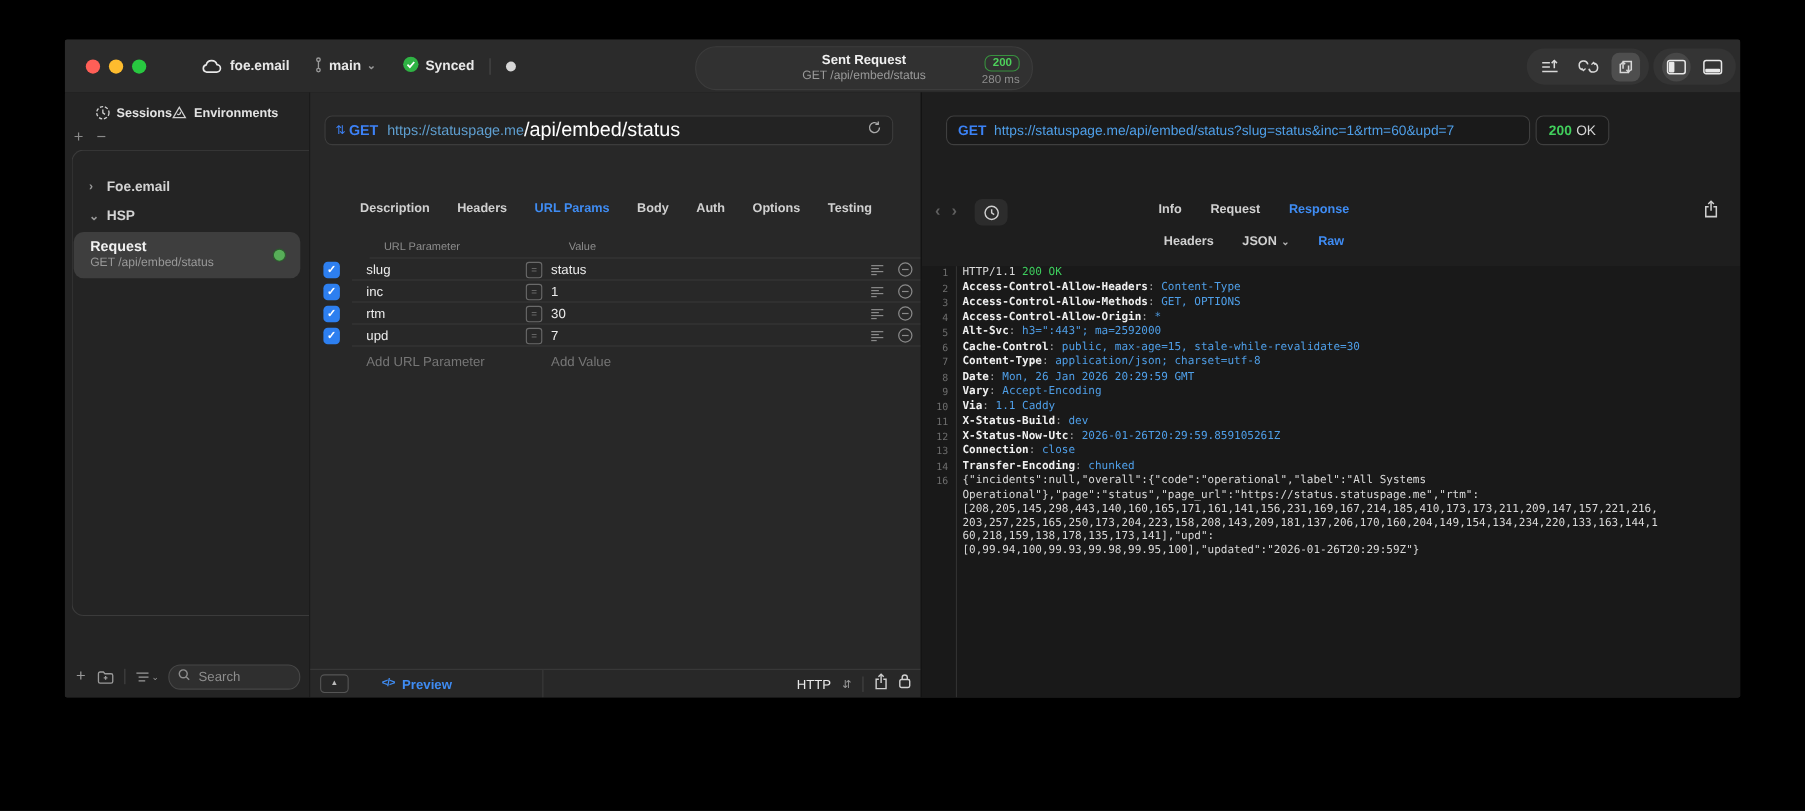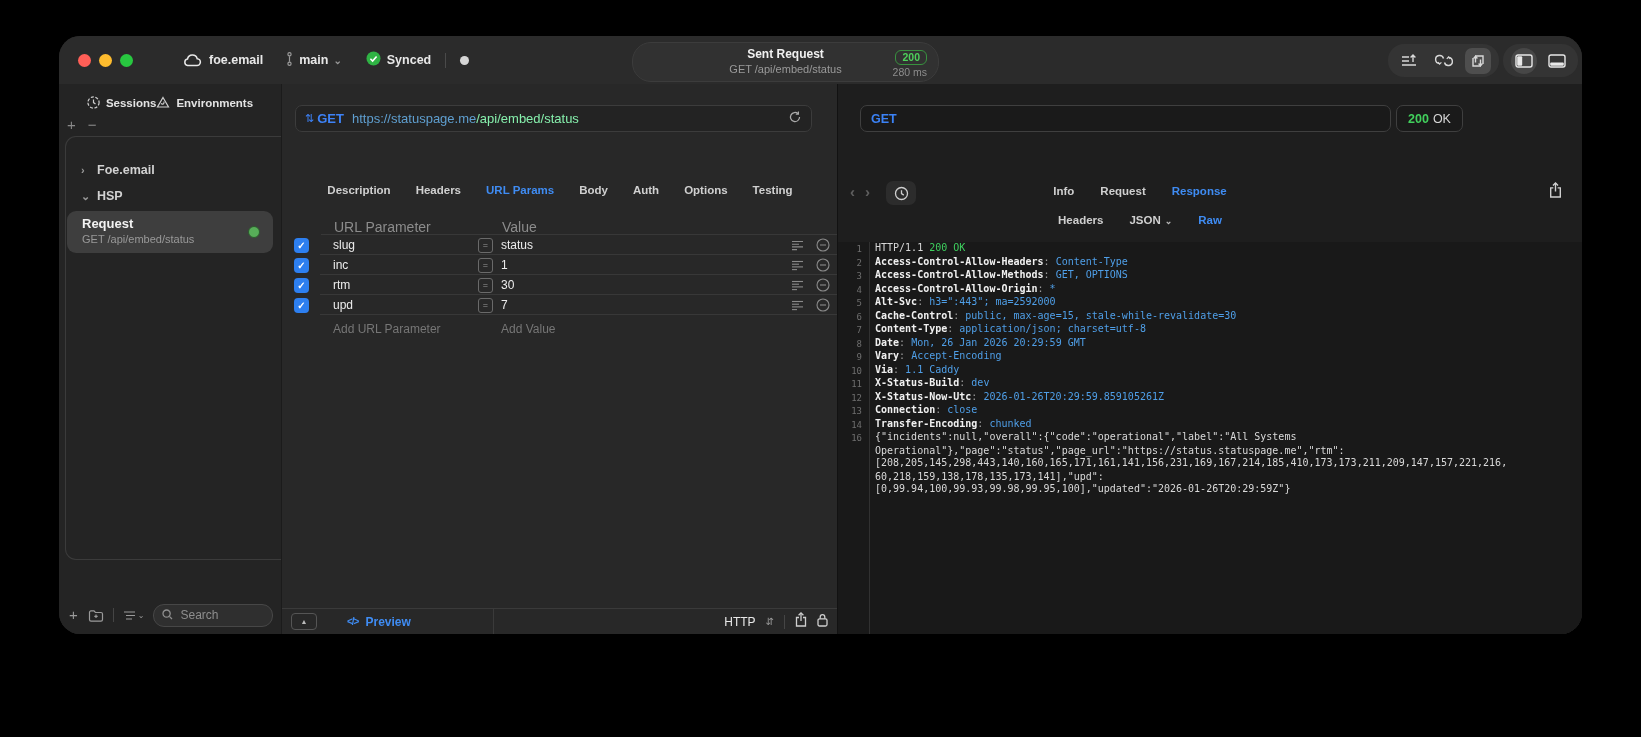--- a/index.html
+++ b/index.html
@@ -1,17 +1,17 @@
 <!DOCTYPE html>
 <html><head>
 <meta charset="utf-8">
 <style>
   html,body{margin:0;padding:0;}
   body{width:1641px;height:737px;background:#000;font-family:"Liberation Sans",sans-serif;overflow:hidden;position:relative;color:#ddd;}
-  .window{position:absolute;left:59px;top:36px;width:1523px;height:598px;background:#282828;border-radius:21px;overflow:hidden;box-shadow:0 25px 70px rgba(0,0,0,.8);}
+  .window{position:absolute;left:59px;top:36px;width:1523px;height:598px;background:#282828;border-radius:2px;overflow:hidden;box-shadow:0 25px 70px rgba(0,0,0,.8);}
   
   .titlebar{position:absolute;top:0;left:0;right:0;height:48px;background:#2b2b2b;border-bottom:1px solid #1d1d1d;display:flex;align-items:center;}
   .lights{display:flex;gap:8px;margin-left:19px;}
   .tl{width:13px;height:13px;border-radius:50%;}
   .tl.r{background:#ff5f57}.tl.y{background:#febc2e}.tl.g{background:#28c840}
   .proj{display:flex;align-items:center;margin-left:50px;gap:7px;font-size:12.5px;font-weight:700;color:#e8e8e8;}
   .proj svg{display:block}
   .branch{display:flex;align-items:center;gap:5px;margin-left:22px;font-size:12.5px;font-weight:700;color:#e8e8e8;}
   .chev{color:#9a9a9a;font-size:10px;}
   .synced{display:flex;align-items:center;gap:6px;margin-left:24px;font-size:12.5px;font-weight:700;color:#e8e8e8;}
@@ -51,26 +51,26 @@
   .sb-footer .fsep{width:1px;height:14px;background:#454545;margin:0 9px;}
   .searchpill{display:flex;align-items:center;gap:5px;background:#2f2f2f;border:1px solid #474747;border-radius:11px;height:21px;flex:1;margin-left:9px;padding:0 8px;}
   .searchpill input{background:transparent;border:none;outline:none;color:#e0e0e0;font-size:12px;width:100%;font-family:"Liberation Sans",sans-serif;}
   .searchpill input::placeholder{color:#8e8e8e;}
   .plus{font-size:15px;line-height:10px;}
   
   .urlbar{position:absolute;left:13px;top:21px;width:517px;height:27px;background:#232323;border:1px solid #3c3c3c;border-radius:7px;display:flex;align-items:center;box-sizing:border-box;padding:0 9px;}
   .stepper{color:#3d82f7;font-size:11px;margin-right:3px;}
   .method{color:#3d82f7;font-weight:700;font-size:13px;margin-right:8px;}
   .uhost{color:#5f9fd0;font-size:13px;}
-  .upath{color:#86efac;font-size:13px;}
+  .upath{color:#ffffff;font-size:18px;}
   .refresh{margin-left:auto;color:#aaa;}
   .mtabs{position:absolute;top:100px;left:0;right:0;display:flex;justify-content:center;gap:25px;align-items:center;}
   .tab{font-size:11.5px;font-weight:700;color:#d0d0d0;}
   .tab.active{color:#3f8cf3;}
-  .ptable-head{position:absolute;top:135px;left:1px;right:0;height:16px;font-size:14px;color:#8c8c8c;}
+  .ptable-head{position:absolute;top:135px;left:16px;right:0;height:16px;font-size:10px;color:#8c8c8c;}
   .ptable-head span.h1{position:absolute;left:51px;}
   .ptable-head span.h2{position:absolute;left:219px;}
   .rowline::after{content:'';position:absolute;left:38px;right:0;bottom:0;height:1px;background:#383838;}
   .prow{position:absolute;left:0;right:0;height:20px;display:flex;align-items:center;}
   .pcheck{position:absolute;left:12px;width:15px;height:15px;border-radius:4px;background:#2d7ff0;color:#fff;font-size:10px;font-weight:700;display:flex;align-items:center;justify-content:center;}
   .pname{position:absolute;left:51px;font-size:12px;color:#ececec;}
   .peq{position:absolute;left:196px;width:13px;height:13px;border:1px solid #6a6a6a;border-radius:3px;color:#9a9a9a;font-size:9px;display:flex;align-items:center;justify-content:center;}
   .pval{position:absolute;left:219px;font-size:12px;color:#ececec;}
   .pdrag{position:absolute;right:34px;color:#8a8a8a;display:flex;}
   .pminus{position:absolute;right:8px;color:#8a8a8a;display:flex;}
@@ -409,20 +409,21 @@
               <rect x="1" y="5.8" width="9" height="7.2" rx="1.5" fill="none" stroke="currentColor" stroke-width="1.3"></rect>
               <path d="M3.2 5.8V3.9a2.3 2.3 0 0 1 4.6 0v1.9" fill="none" stroke="currentColor" stroke-width="1.3"></path>
             </svg></span>
       </div>
     </div>
   </div>
 
   <div class="right">
     <div class="rurl">
       <span class="rmethod">GET</span>
+      <span class="rlink">https://statuspage.me/api/embed/status?slug=status&amp;inc=1&amp;rtm=60&amp;upd=7</span>
     </div>
     <div class="rstatusbox">
       <span class="rcode">200</span>
       <span class="rok">OK</span>
     </div>
 
     <div class="rtoolbar">
       <div class="navchev">
         <span>‹</span>
         <span>›</span>
@@ -462,19 +463,19 @@
         <div class="cline"><span class="ln">8</span><span class="c-name">Date</span><span class="c-dim">: </span><span class="c-val">Mon, 26 Jan 2026 20:29:59 GMT</span></div>
         <div class="cline"><span class="ln">9</span><span class="c-name">Vary</span><span class="c-dim">: </span><span class="c-val">Accept-Encoding</span></div>
         <div class="cline"><span class="ln">10</span><span class="c-name">Via</span><span class="c-dim">: </span><span class="c-val">1.1 Caddy</span></div>
         <div class="cline"><span class="ln">11</span><span class="c-name">X-Status-Build</span><span class="c-dim">: </span><span class="c-val">dev</span></div>
         <div class="cline"><span class="ln">12</span><span class="c-name">X-Status-Now-Utc</span><span class="c-dim">: </span><span class="c-val">2026-01-26T20:29:59.859105261Z</span></div>
         <div class="cline"><span class="ln">13</span><span class="c-name">Connection</span><span class="c-dim">: </span><span class="c-val">close</span></div>
         <div class="cline"><span class="ln">14</span><span class="c-name">Transfer-Encoding</span><span class="c-dim">: </span><span class="c-val">chunked</span></div>
         <div class="cline"><span class="ln">16</span><span class="c-plain">{"incidents":null,"overall":{"code":"operational","label":"All Systems</span></div>
         <div class="cline"><span class="ln"></span><span class="c-plain">Operational"},"page":"status","page_url":"https://status.statuspage.me","rtm":</span></div>
         <div class="cline"><span class="ln"></span><span class="c-plain">[208,205,145,298,443,140,160,165,171,161,141,156,231,169,167,214,185,410,173,173,211,209,147,157,221,216,</span></div>
-        <div class="cline"><span class="ln"></span></div>
+        <div class="cline"><span class="ln"></span><span class="c-plain">203,257,225,165,250,173,204,223,158,208,143,209,181,137,206,170,160,204,149,154,134,234,220,133,163,144,1</span></div>
         <div class="cline"><span class="ln"></span><span class="c-plain">60,218,159,138,178,135,173,141],"upd":</span></div>
         <div class="cline"><span class="ln"></span><span class="c-plain">[0,99.94,100,99.93,99.98,99.95,100],"updated":"2026-01-26T20:29:59Z"}</span></div>
       </div>
   </div>
 
 </div>
 
 </body></html>

